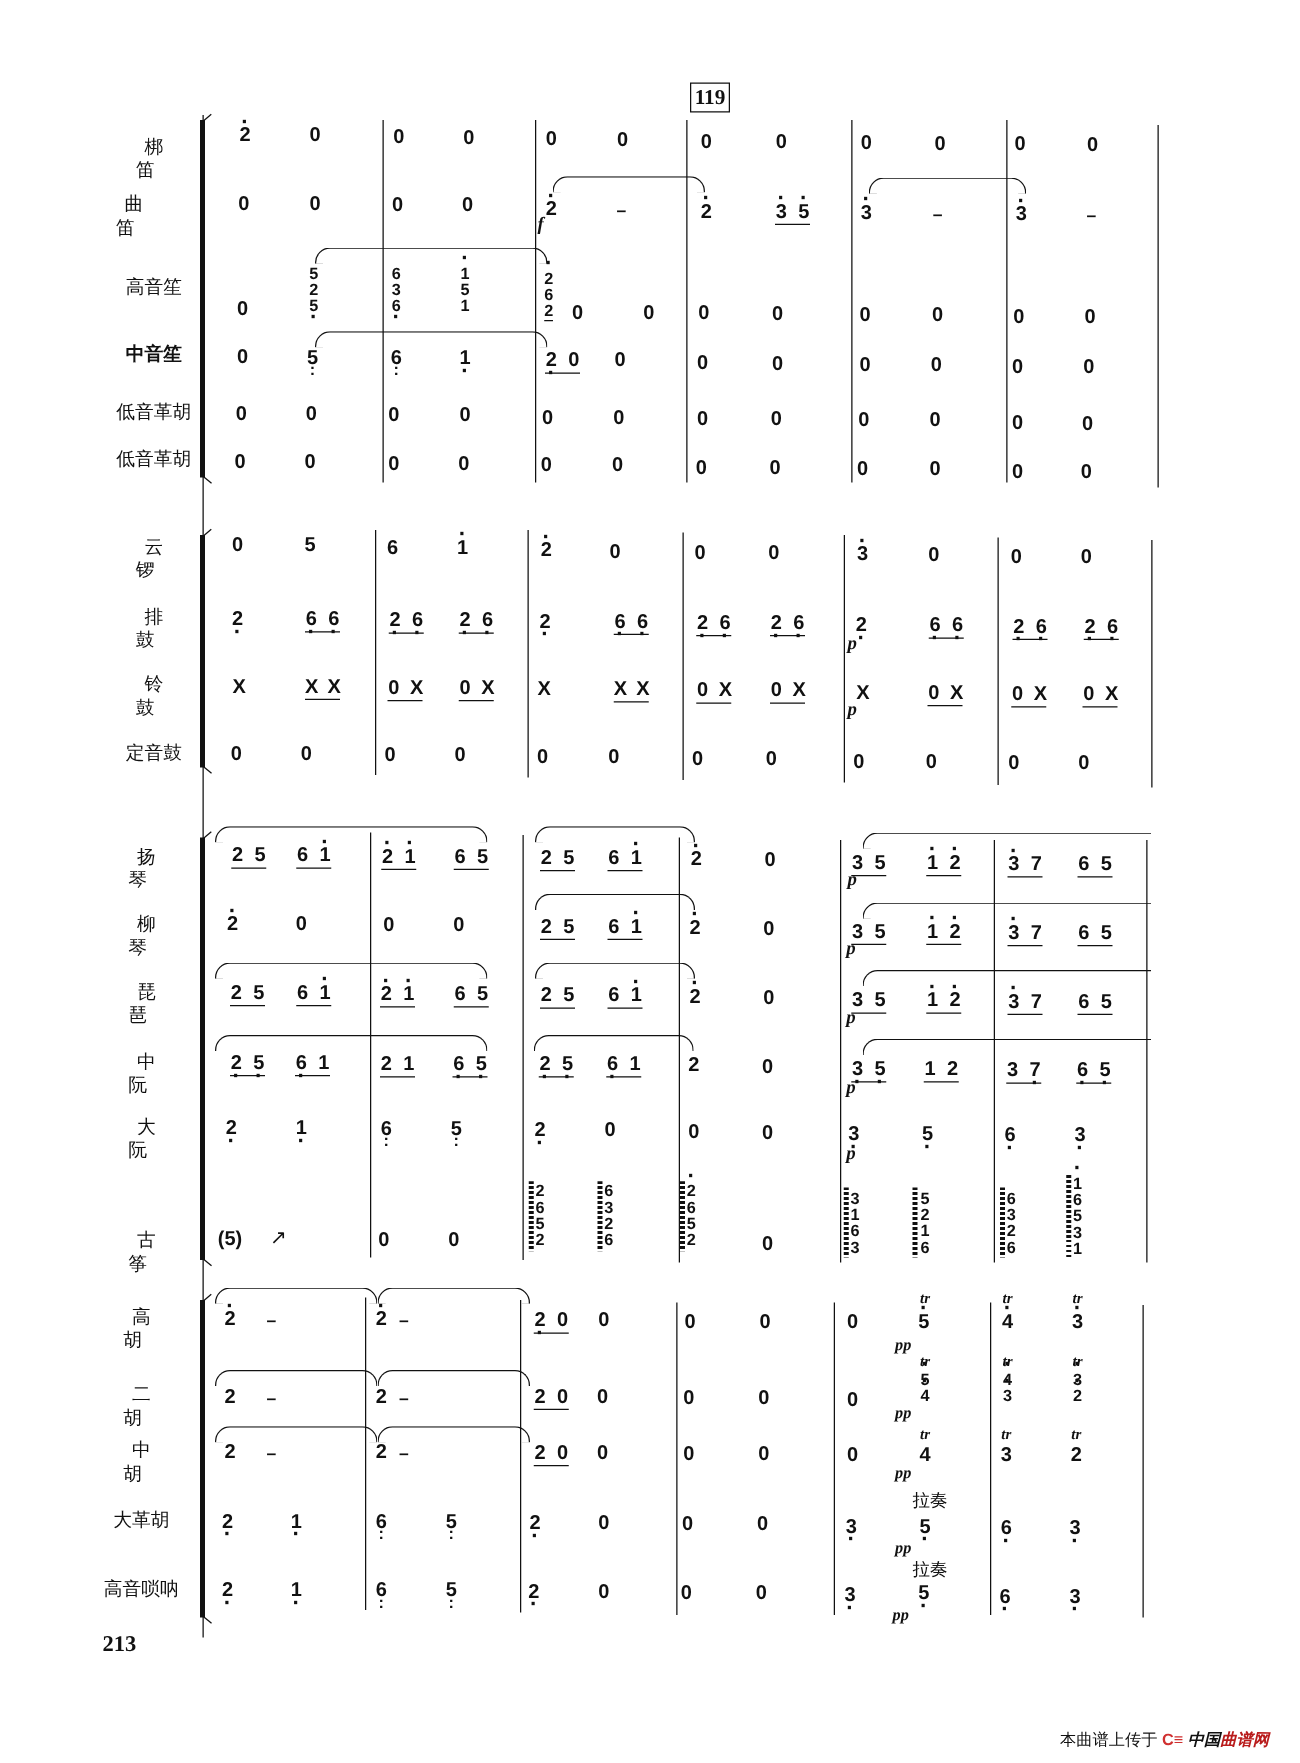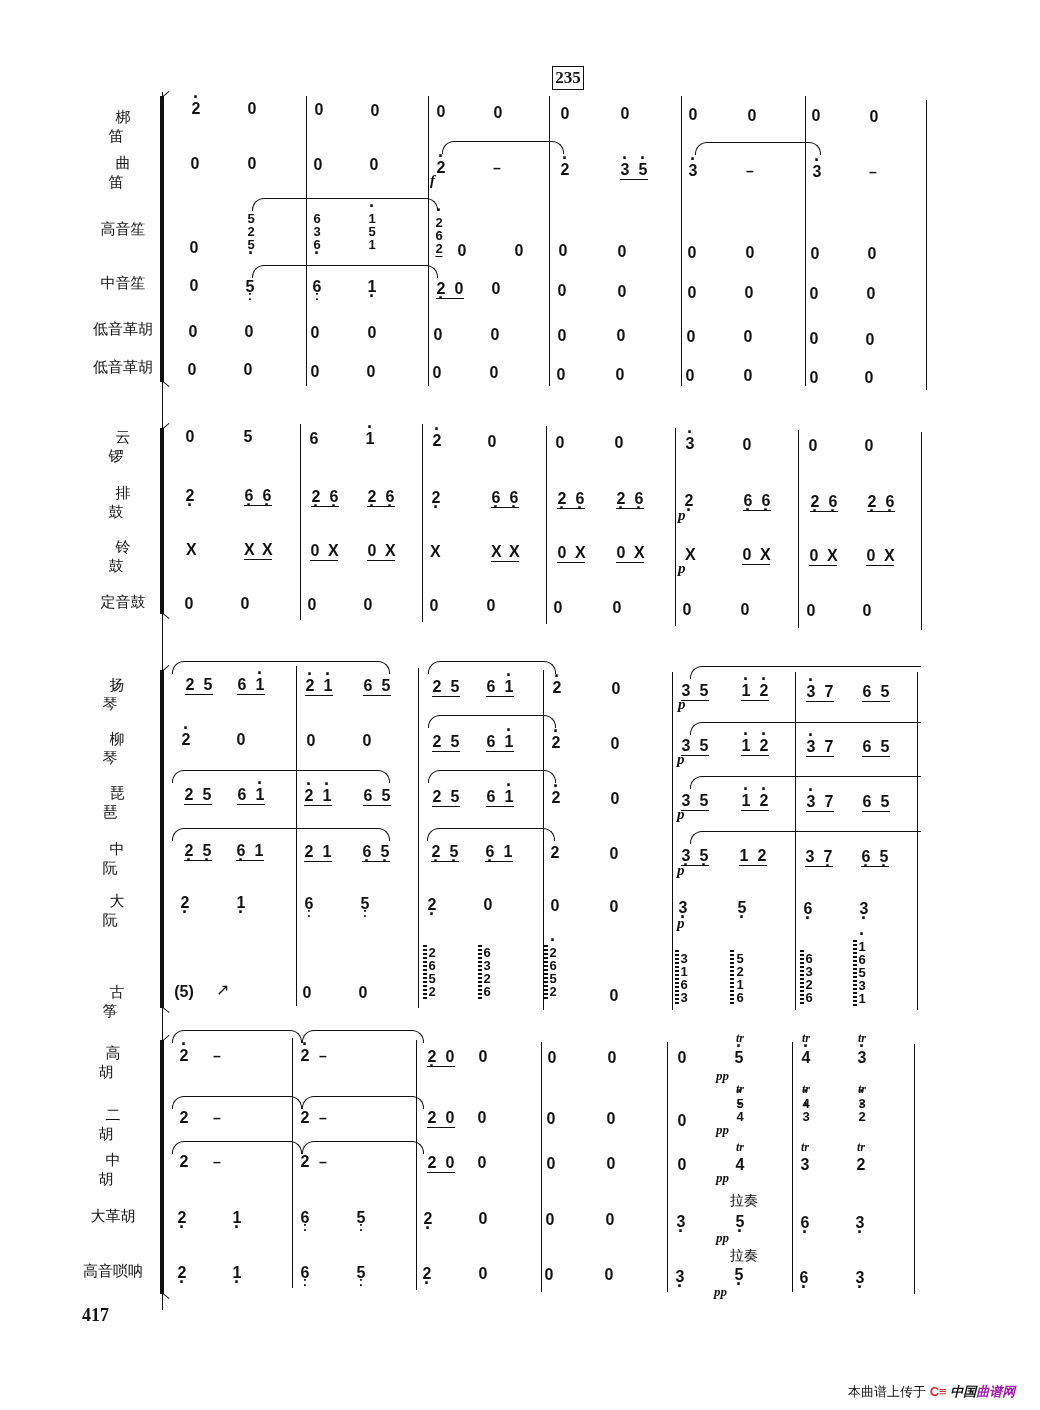--- a/index.html
+++ b/index.html
@@ -33,36 +33,36 @@
   .tr { position:absolute; font-family:"Liberation Serif",serif; font-style:italic; font-weight:bold; font-size:12px; transform:translateX(-50%); }
   .slur { position:absolute; height:12px; border-top:1.2px solid #111;
           border-left:1.2px solid #111; border-right:1.2px solid #111;
           border-radius:12px 12px 0 0; border-bottom:none; }
   .arpeg { position:absolute; width:4px;
            background:repeating-linear-gradient(180deg,#111 0 2px,transparent 2px 4px); }
   .dash { position:absolute; font-weight:bold; font-size:14px; transform:translateX(-50%); }
   .pagenum { position:absolute; left:82px; top:1305px; font-family:"Liberation Serif",serif; font-weight:bold; font-size:18px; }
   .watermark { position:absolute; left:848px; top:1383px; font-size:13px; color:#111; }
   .wm-logo { color:#d03030; font-weight:bold; }
-  .wm-site { color:#a21caf; font-weight:bold; font-style:italic; }
+  .wm-site { color:#b91c1c; font-weight:bold; font-style:italic; }
   .text-cn { position:absolute; font-family:"DejaVu Sans",sans-serif; font-size:14px; }
   .gliss { position:absolute; font-size:16px; }
 </style>
 </head>
 <body>
 
-<div class="rehearsal">235</div>
+<div class="rehearsal">119</div>
 
 <div class="sysline" style="top:92px;height:1218px;"></div>
 <div class="bracket" style="top:96px;height:286px;"></div>
 
 <div class="label spaced" style="left:78px;top:108px;">梆 笛</div>
-<div class="label spaced" style="left:78px;top:154px;">曲 笛</div>
+<div class="label spaced" style="left:62px;top:154px;">曲 笛</div>
 <div class="label" style="left:78px;top:220px;">高音笙</div>
-<div class="label" style="left:78px;top:274px;">中音笙</div>
+<div class="label" style="left:78px;top:274px;font-weight:bold;">中音笙</div>
 <div class="label" style="left:78px;top:320px;">低音革胡</div>
 <div class="label" style="left:78px;top:358px;">低音革胡</div>
 
 <div class="barline" style="left:306px;top:96px;height:290px;"></div>
 <div class="barline" style="left:428px;top:96px;height:290px;"></div>
 <div class="barline" style="left:549px;top:96px;height:290px;"></div>
 <div class="barline" style="left:681px;top:96px;height:290px;"></div>
 <div class="barline" style="left:805px;top:96px;height:290px;"></div>
 <div class="barline" style="left:926px;top:100px;height:290px;"></div>
 
@@ -488,18 +488,18 @@
 <div class="note" style="left:483px;top:1266px;"><span class="n">0</span></div>
 <div class="note" style="left:549px;top:1267px;"><span class="n">0</span></div>
 <div class="note" style="left:609px;top:1267px;"><span class="n">0</span></div>
 <div class="note" style="left:680px;top:1269px;"><span class="n dotdn">3</span></div>
 <div class="text-cn" style="left:730px;top:1247px;">拉奏</div>
 <div class="note" style="left:739px;top:1267px;"><span class="n dotdn">5</span></div>
 <div class="dyn" style="left:714px;top:1284px;font-size:13px;">pp</div>
 <div class="note" style="left:804px;top:1270px;"><span class="n dotdn">6</span></div>
 <div class="note" style="left:860px;top:1270px;"><span class="n dotdn">3</span></div>
 
-<div class="pagenum">417</div>
+<div class="pagenum">213</div>
 <div class="watermark">
   <span>本曲谱上传于</span>
   <span class="wm-logo">C≡</span>
   <span style="font-weight:bold;font-style:italic;">中国</span><span class="wm-site">曲谱网</span>
 </div>
 
 </body></html>

